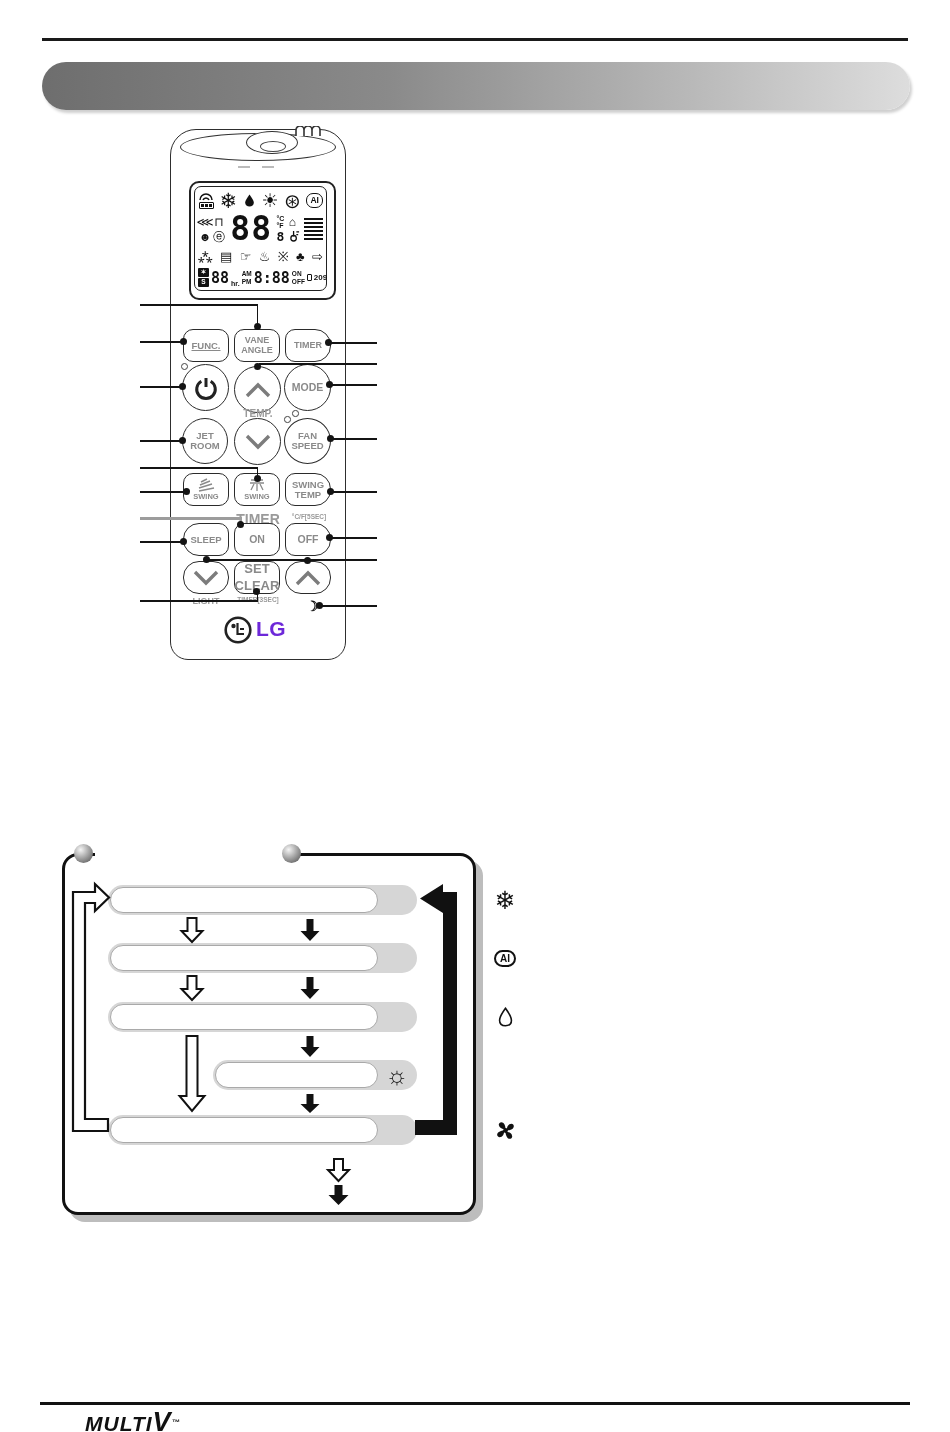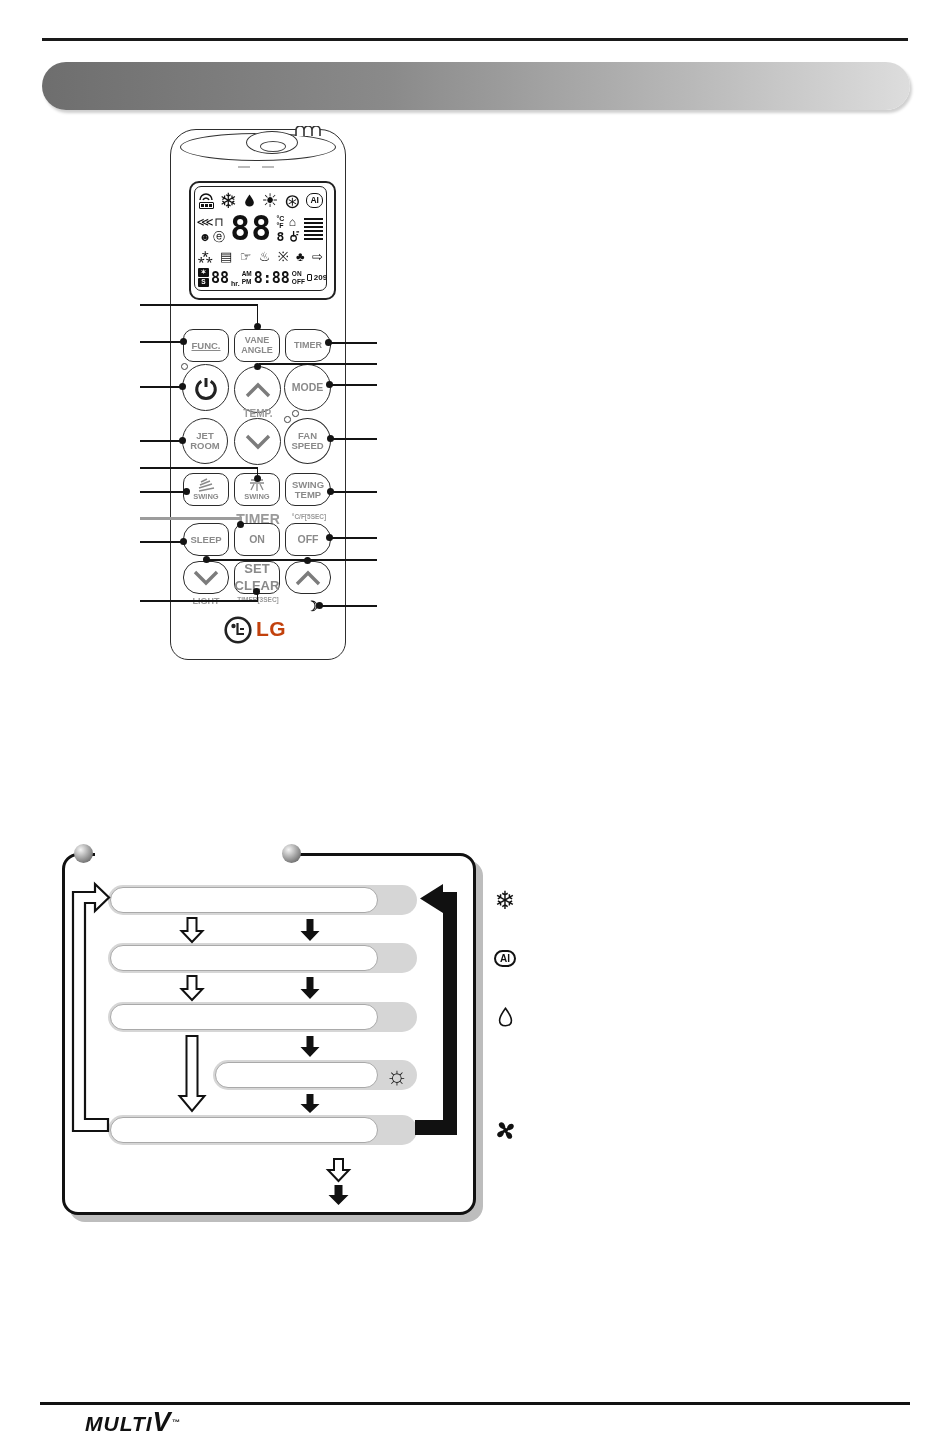--- a/index.html
+++ b/index.html
@@ -270,21 +270,21 @@
   <div class="abs glabel" style="left:181px;top:596px;width:50px;font-size:9px;">LIGHT</div>
   <div class="abs glabel" style="left:232px;top:596px;width:52px;font-size:6.5px;">TIMER[3SEC]</div>
 
   <div class="abs" style="left:306px;top:598px;font-size:14px;font-weight:bold;transform:scaleX(-1);z-index:2;">☾</div>
 
   <svg class="abs" style="left:223px;top:615px;z-index:2;" width="30" height="30" viewBox="0 0 30 30">
     <circle cx="15" cy="15" r="12.3" fill="none" stroke="#222" stroke-width="2.6"></circle>
     <circle cx="10.5" cy="11" r="2.2" fill="#222"></circle>
     <path d="M14.5 8 V19 H21 M21 14 h-4" fill="none" stroke="#222" stroke-width="2.2"></path>
   </svg>
-  <div class="abs" style="left:256px;top:617px;font-size:21px;font-weight:bold;color:#c2410c;letter-spacing:0.5px;z-index:2;">LG</div>
+  <div class="abs" style="left:256px;top:617px;font-size:21px;font-weight:bold;color:#6d28d9;letter-spacing:0.5px;z-index:2;">LG</div>
 
   <div class="hl" style="left:140px;top:304px;width:118px;"></div>
   <div class="vl" style="left:256.5px;top:304px;height:22px;"></div>
   <div class="dot" style="left:254px;top:323px;"></div>
   <div class="hl" style="left:140px;top:341px;width:45px;"></div>
   <div class="dot" style="left:180px;top:338px;"></div>
   <div class="hl" style="left:140px;top:386px;width:44px;"></div>
   <div class="dot" style="left:179px;top:383px;"></div>
   <div class="hl" style="left:140px;top:440px;width:44px;"></div>
   <div class="dot" style="left:179px;top:437px;"></div>

